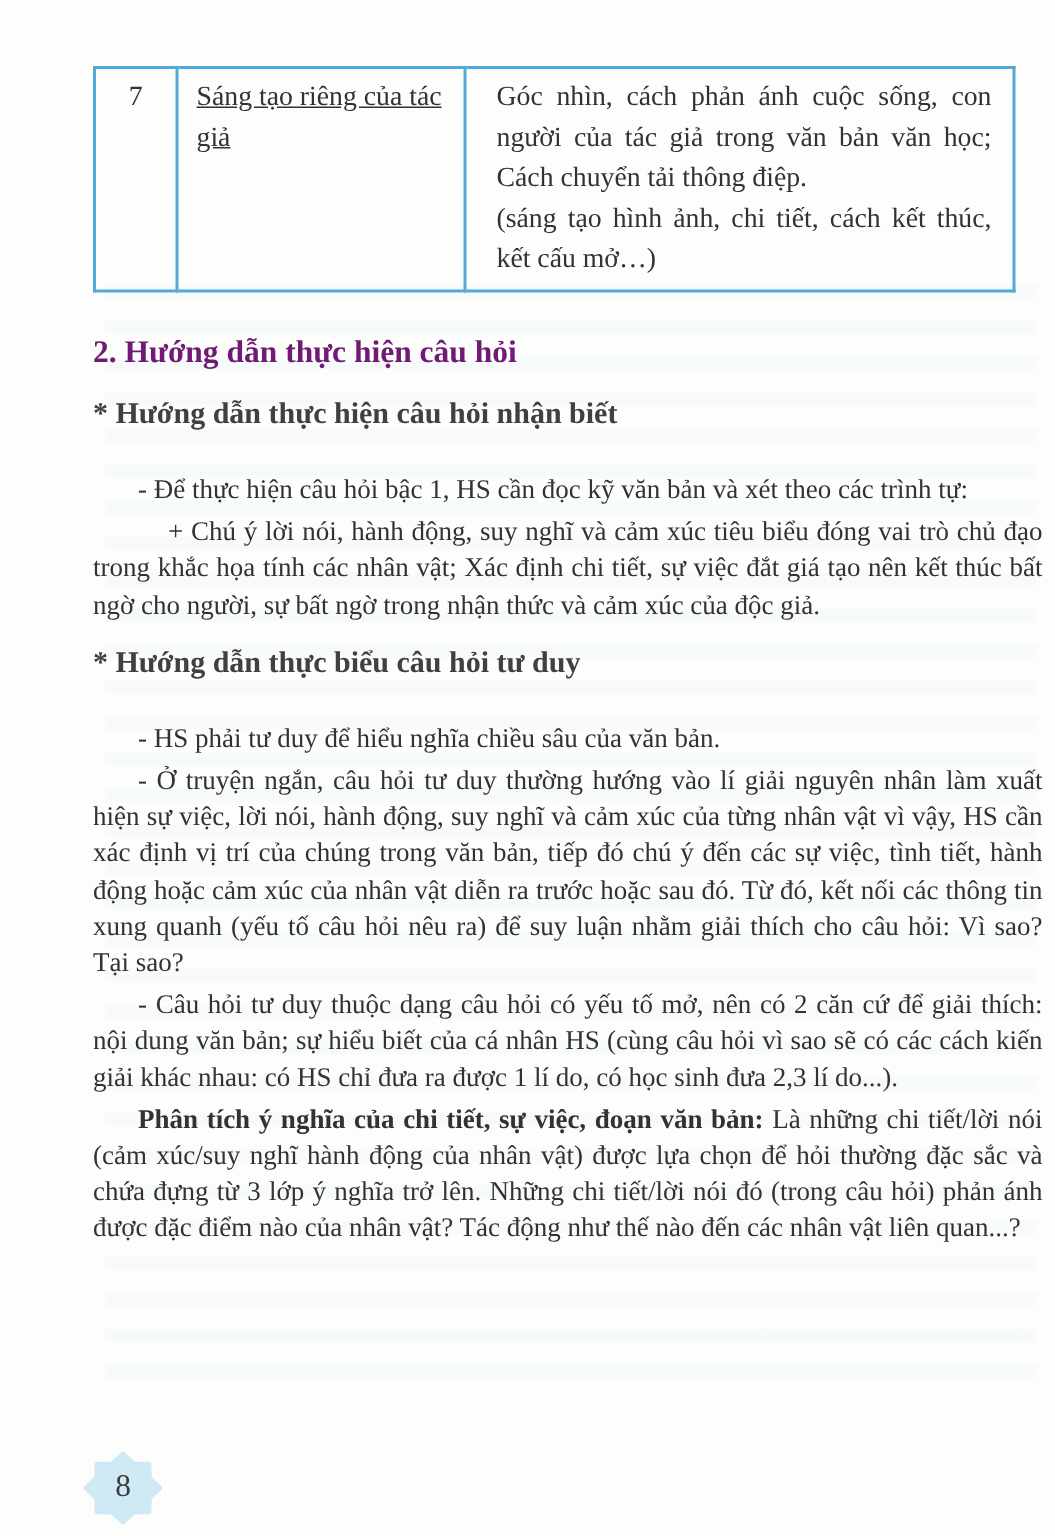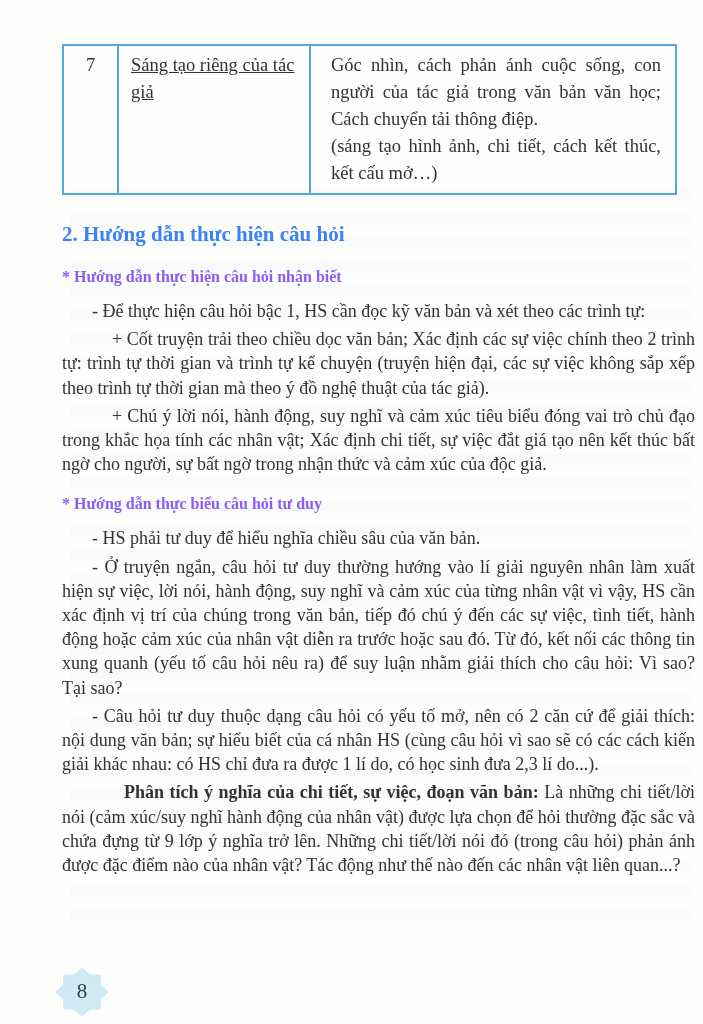--- a/index.html
+++ b/index.html
@@ -31,45 +31,45 @@
     line-height: 27px;
     padding: 6px 10px 6px 12px;
     height: 130px;
   }
   td.c-num   { width: 49px;  text-align: center; padding-left: 2px; padding-right: 2px; }
   td.c-label { width: 168px; text-decoration: underline; }
   td.c-desc  { text-align: justify; padding-left: 20px; padding-right: 14px; margin-left: 29px; }
   .criteria p { margin: 0; }
   
   .main-heading {
-    color: #3b82f6;
+    color: #701a75;
     font-size: 21px;
     line-height: 30px;
     font-weight: bold;
     margin: 24px 0 0 0;
   }
   .sub-heading {
-    color: #8b5cf6;
-    font-size: 16px;
+    color: #404040;
+    font-size: 20px;
     line-height: 27px;
     font-weight: bold;
     margin: 14px 0 0 0;
   }
   
   .para {
     font-size: 18px;
     line-height: 24.2px;
     text-align: justify;
     margin: 4px 0 0 0;
   }
-  .section .para:first-of-type { margin-top: 9px; }
+  .section .para:first-of-type { margin-top: 24px; }
   .dash { text-indent: 30px; }
   .plus { text-indent: 50px; }
   .lead { text-indent: 30px; }
-  .lead strong { font-weight: bold; margin-left: 32px; }
+  .lead strong { font-weight: bold; }
   
   .ghost {
     position: absolute;
     left: 70px; right: 12px; top: 190px; bottom: 90px;
     background: repeating-linear-gradient(180deg,
       rgba(140,195,210,0.05) 0 9px, transparent 9px 24px);
     filter: blur(1px);
     pointer-events: none;
   }
   
@@ -109,31 +109,30 @@
         </td>
       </tr>
     </tbody>
       </table>
 
     <h1 class="main-heading">2. Hướng dẫn thực hiện câu hỏi</h1>
 
     <div class="section">
       <h2 class="sub-heading">* Hướng dẫn thực hiện câu hỏi nhận biết</h2>
       <p class="para dash">- Để thực hiện câu hỏi bậc 1, HS cần đọc kỹ văn bản và xét theo các trình tự:</p>
-      <p class="para plus">+ Cốt truyện trải theo chiều dọc văn bản; Xác định các sự việc chính theo 2 trình tự: trình tự thời gian và trình tự kể chuyện (truyện hiện đại, các sự việc không sắp xếp theo trình tự thời gian mà theo ý đồ nghệ thuật của tác giả).</p>
       <p class="para plus">+ Chú ý lời nói, hành động, suy nghĩ và cảm xúc tiêu biểu đóng vai trò chủ đạo trong khắc họa tính các nhân vật; Xác định chi tiết, sự việc đắt giá tạo nên kết thúc bất ngờ cho người, sự bất ngờ trong nhận thức và cảm xúc của độc giả.</p>
     </div>
 
     <div class="section">
       <h2 class="sub-heading">* Hướng dẫn thực biểu câu hỏi tư duy</h2>
       <p class="para dash">- HS phải tư duy để hiểu nghĩa chiều sâu của văn bản.</p>
       <p class="para dash">- Ở truyện ngắn, câu hỏi tư duy thường hướng vào lí giải nguyên nhân làm xuất hiện sự việc, lời nói, hành động, suy nghĩ và cảm xúc của từng nhân vật vì vậy, HS cần xác định vị trí của chúng trong văn bản, tiếp đó chú ý đến các sự việc, tình tiết, hành động hoặc cảm xúc của nhân vật diễn ra trước hoặc sau đó. Từ đó, kết nối các thông tin xung quanh (yếu tố câu hỏi nêu ra) để suy luận nhằm giải thích cho câu hỏi: Vì sao? Tại sao?</p>
       <p class="para dash">- Câu hỏi tư duy thuộc dạng câu hỏi có yếu tố mở, nên có 2 căn cứ để giải thích: nội dung văn bản; sự hiểu biết của cá nhân HS (cùng câu hỏi vì sao sẽ có các cách kiến giải khác nhau: có HS chỉ đưa ra được 1 lí do, có học sinh đưa 2,3 lí do...).</p>
       <p class="para lead">
-        <strong>Phân tích ý nghĩa của chi tiết, sự việc, đoạn văn bản:</strong><span> Là những chi tiết/lời nói (cảm xúc/suy nghĩ hành động của nhân vật) được lựa chọn để hỏi thường đặc sắc và chứa đựng từ 9 lớp ý nghĩa trở lên. Những chi tiết/lời nói đó (trong câu hỏi) phản ánh được đặc điểm nào của nhân vật? Tác động như thế nào đến các nhân vật liên quan...?</span>
+        <strong>Phân tích ý nghĩa của chi tiết, sự việc, đoạn văn bản:</strong><span> Là những chi tiết/lời nói (cảm xúc/suy nghĩ hành động của nhân vật) được lựa chọn để hỏi thường đặc sắc và chứa đựng từ 3 lớp ý nghĩa trở lên. Những chi tiết/lời nói đó (trong câu hỏi) phản ánh được đặc điểm nào của nhân vật? Tác động như thế nào đến các nhân vật liên quan...?</span>
       </p>
     </div>
 
   </div>
 
   <div class="page-badge">
     <svg width="52" height="48" viewBox="0 0 52 48">
       <polygon points="50,24 43.09,30.51 42.97,39.56 33.08,39.71 26,46 18.92,39.71 9.03,39.56 8.91,30.51 2,24 8.91,17.49 9.03,8.44 18.92,8.29 26,2 33.08,8.29 42.97,8.44 43.09,17.49" fill="#cfeaf5" stroke="#cfeaf5" stroke-width="4" stroke-linejoin="round"></polygon>
     </svg>
     <span class="badge-num">8</span>

